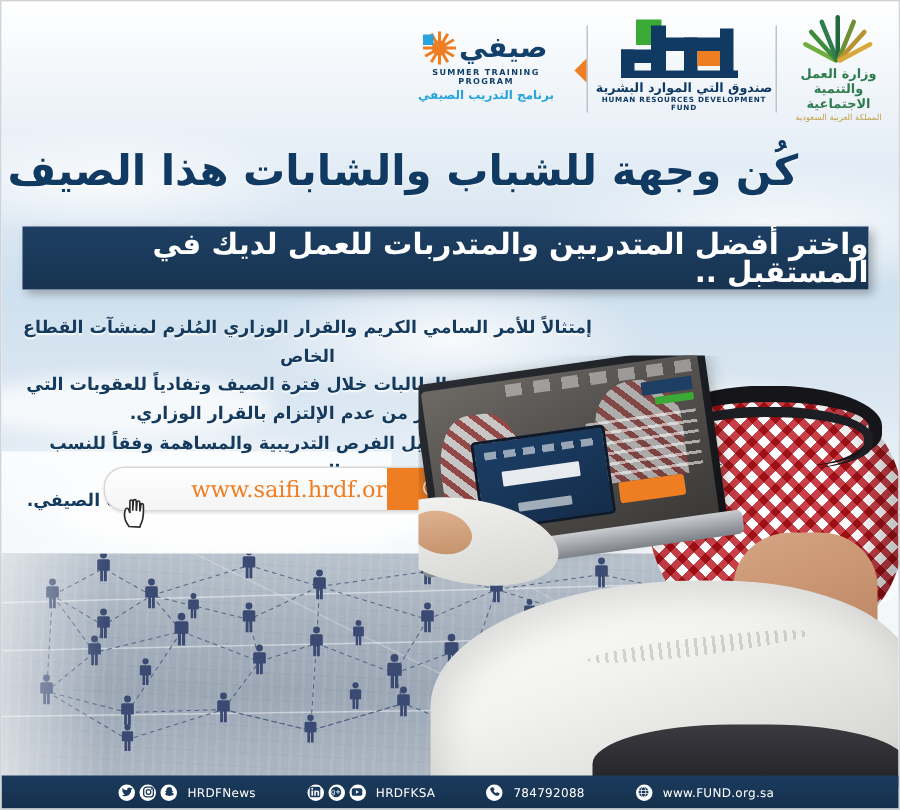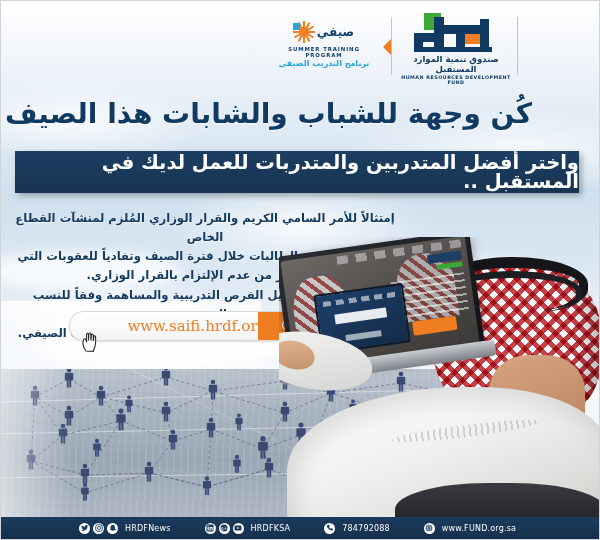--- a/index.html
+++ b/index.html
@@ -23,21 +23,21 @@
       radial-gradient(ellipse 200px 55px at 70px 120px, rgba(255,255,255,.8), rgba(255,255,255,0) 70%),
       radial-gradient(ellipse 240px 60px at 520px 150px, rgba(255,255,255,.75), rgba(255,255,255,0) 70%),
       linear-gradient(180deg,#ffffff 0%,#f2f6fa 14%,#dfeaf4 34%,#cfe0ee 52%,#dbe7f2 72%,#eef4f9 92%,#f7fafc 100%);
   }
   .cloudwisp{position:absolute;border-radius:50%;background:#fff;filter:blur(6px);opacity:.75;}
 
   
   .logorow{position:absolute;left:0;top:4px;width:600px;height:82px;}
   .logo-saifi{position:absolute;left:268px;top:14px;width:110px;height:60px;text-align:center;}
   .saifi-top{display:flex;align-items:center;justify-content:center;gap:3px;height:26px;}
-  .saifi-ar{font-size:12px;font-weight:bold;color:#12406b;letter-spacing:-.5px;line-height:1;direction:rtl;}
+  .saifi-ar{font-size:19px;font-weight:bold;color:#12406b;letter-spacing:-.5px;line-height:1;direction:rtl;}
   .sunmark{position:relative;width:20px;height:20px;}
   .sunmark .core{position:absolute;left:5px;top:5px;width:10px;height:10px;border-radius:50%;background:#ef7d22;}
   .sunmark .ray{position:absolute;left:9px;top:-1px;width:2px;height:22px;background:#ef7d22;transform-origin:50% 50%;}
   .sunmark .sq{position:absolute;left:-1px;top:1px;width:7px;height:7px;background:#29a3dc;}
   .saifi-en{font-size:5.4px;font-weight:bold;color:#12406b;letter-spacing:.9px;margin-top:1px;}
   .saifi-sub{font-size:8px;font-weight:bold;color:#29a3dc;direction:rtl;margin-top:1px;}
 
   .divider-v{position:absolute;top:12px;width:1px;height:58px;background:#b9c6d2;}
   .chev{position:absolute;left:382px;top:34px;width:0;height:0;
         border-top:8px solid transparent;border-bottom:8px solid transparent;border-right:8px solid #ef7d22;}
@@ -243,26 +243,40 @@
         <div class="grn" style="left:18px;top:0;width:17px;height:17px;"></div>
         <div class="bar" style="left:28px;top:4px;width:10px;height:34px;"></div>
         <div class="bar" style="left:38px;top:12px;width:36px;height:9px;"></div>
         <div class="bar" style="left:8px;top:20px;width:22px;height:9px;"></div>
         <div class="bar" style="left:8px;top:20px;width:9px;height:18px;"></div>
         <div class="bar" style="left:50px;top:12px;width:9px;height:26px;"></div>
         <div class="org" style="left:59px;top:21px;width:21px;height:10px;"></div>
         <div class="bar" style="left:74px;top:6px;width:9px;height:32px;"></div>
         <div class="bar" style="left:8px;top:34px;width:78px;height:5px;"></div>
       </div>
-      <div class="hrdf-ar">صندوق تنمية الموارد المستقبل</div>
+      <div class="hrdf-ar">صندوق التي الموارد البشرية</div>
       <div class="hrdf-en">HUMAN RESOURCES DEVELOPMENT FUND</div>
     </div>
 
     <div class="divider-v" style="left:516px;"></div>
 
+    <div class="logo-mlsd">
+      <div class="palm">
+        <div class="frond" style="transform:rotate(-62deg);background:#6fae3e;height:26px;"></div>
+        <div class="frond" style="transform:rotate(-42deg);background:#3d8c3a;height:28px;"></div>
+        <div class="frond" style="transform:rotate(-22deg);background:#2f7d4f;height:30px;"></div>
+        <div class="frond" style="transform:rotate(0deg);background:#1f6b3f;height:31px;"></div>
+        <div class="frond" style="transform:rotate(22deg);background:#6e8f33;height:30px;"></div>
+        <div class="frond" style="transform:rotate(42deg);background:#b8932f;height:28px;"></div>
+        <div class="frond" style="transform:rotate(62deg);background:#d8a93a;height:26px;"></div>
+      </div>
+      <div class="mlsd-l1">وزارة العمل</div>
+      <div class="mlsd-l2">والتنمية الاجتماعية</div>
+      <div class="mlsd-l3">المملكة العربية السعودية</div>
+    </div>
   </div>
 
   <div class="headline">كُن وجهة للشباب والشابات هذا الصيف</div>
 
   <div class="subband">
     <span>واختر أفضل المتدربين والمتدربات للعمل لديك في المستقبل ..</span>
   </div>
 
   <div class="para">
     <p>إمتثالاً للأمر السامي الكريم والقرار الوزاري المُلزم لمنشآت القطاع الخاص</p>

